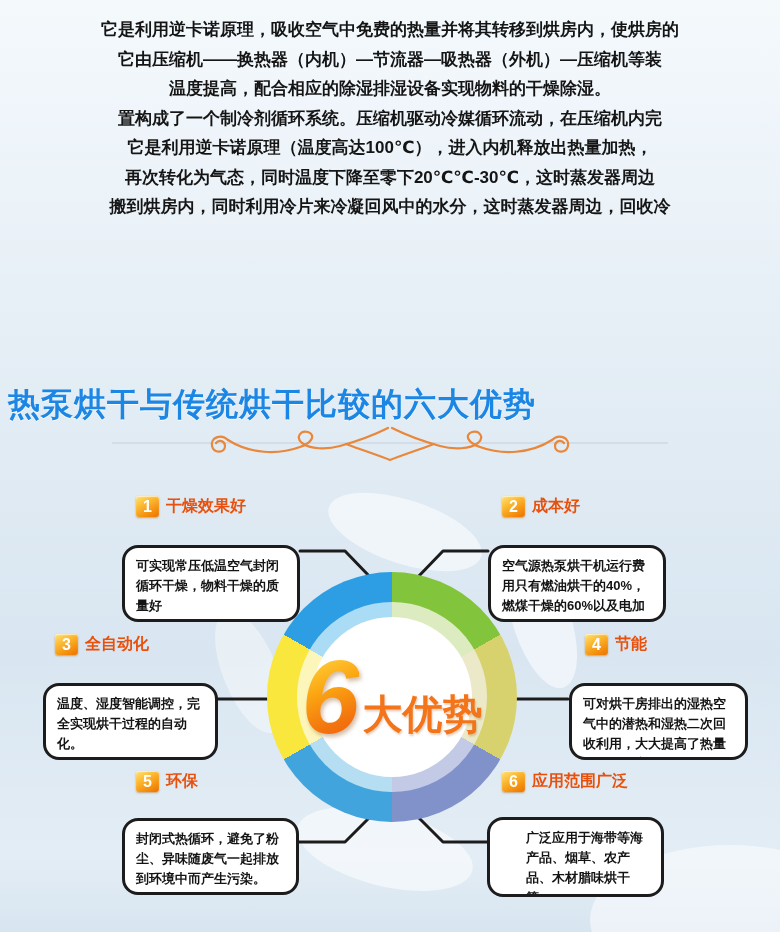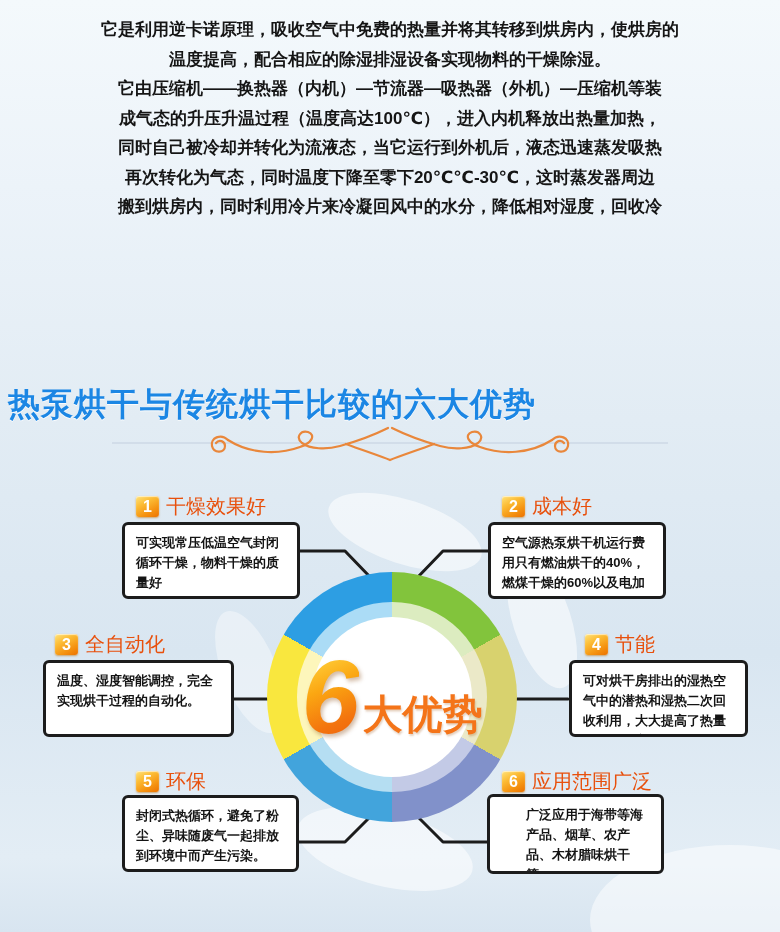--- a/index.html
+++ b/index.html
@@ -50,47 +50,48 @@
     text-shadow:1px 2px 2px rgba(150,70,0,.25);
   }
   
   .adv-label{position:absolute;display:flex;align-items:center;gap:7px;height:22px;}
   .badge{
     width:23px;height:21px;border-radius:3px;flex:0 0 auto;
     background:linear-gradient(150deg,#ffe37a 0%,#fcbc35 35%,#f59311 70%,#ec7200 100%);
     color:#fff;font-size:16px;font-weight:800;line-height:21px;text-align:center;
     box-shadow:0 1px 2px rgba(190,110,0,.55),inset 0 1px 1px rgba(255,255,255,.65);
   }
-  .adv-title{font-size:20px;font-weight:400;color:#e8500c;white-space:nowrap;}
+  .adv-title{font-size:16px;font-weight:700;color:#e8500c;white-space:nowrap;}
   .adv-box{
-    position:absolute;background:#fff;border:3px solid #1c1c1c;border-radius:6px;
+    position:absolute;background:#fff;border:3px solid #1c1c1c;border-radius:16px;
     padding:8px 11px;box-sizing:border-box;height:77px;
     font-size:13px;font-weight:700;line-height:20px;color:#141414;letter-spacing:0;
     overflow:hidden;
+    margin-top:23px;
   }
   .lbl1{left:136px;top:495px;} .box1{left:122px;top:522px;width:178px;}
   .lbl2{left:502px;top:495px;} .box2{left:488px;top:522px;width:178px;}
-  .lbl3{left:55px;top:633px;}  .box3{left:43px;top:660px;width:191px;}
+  .lbl3{left:55px;top:633px;}  .box3{left:43px;top:660px;width:175px;}
   .lbl4{left:585px;top:633px;} .box4{left:569px;top:660px;width:179px;}
   .lbl5{left:136px;top:770px;} .box5{left:122px;top:795px;width:177px;}
   .lbl6{left:502px;top:770px;} .box6{left:487px;top:794px;width:177px;height:80px;padding-left:36px;}
 </style>
 </head>
 <body>
 
 <div class="page">
 
   <div class="intro">
     <div>它是利用逆卡诺原理，吸收空气中免费的热量并将其转移到烘房内，使烘房的</div>
+    <div>它由压缩机——换热器（内机）—节流器—吸热器（外机）—压缩机等装</div>
     <div>温度提高，配合相应的除湿排湿设备实现物料的干燥除湿。</div>
-    <div>它由压缩机——换热器（内机）—节流器—吸热器（外机）—压缩机等装</div>
-    <div>成气态的升压升温过程（温度高达100℃），进入内机释放出热量加热，</div>
-    <div>同时自己被冷却并转化为流液态，当它运行到外机后，液态迅速蒸发吸热</div>
+    <div>置构成了一个制冷剂循环系统。压缩机驱动冷媒循环流动，在压缩机内完</div>
+    <div>它是利用逆卡诺原理（温度高达100℃），进入内机释放出热量加热，</div>
     <div>再次转化为气态，同时温度下降至零下20℃℃-30℃，这时蒸发器周边</div>
-    <div>搬到烘房内，同时利用冷片来冷凝回风中的水分，降低相对湿度，回收冷</div>
+    <div>搬到烘房内，同时利用冷片来冷凝回风中的水分，这时蒸发器周边，回收冷</div>
   </div>
 
   <div class="sec-title" style="color: rgb(27, 134, 228);">热泵烘干与传统烘干比较的六大优势</div>
   <svg class="flourish" viewBox="0 0 580 46">
     <line x1="12" y1="21" x2="568" y2="21" stroke="#ccd9e6" stroke-width="1.3"></line>
     <g fill="none" stroke="#e9873b" stroke-width="2.2" stroke-linecap="round">
       <path d="M128,18 C150,32 178,33 200,25 C212,21 216,13 208,10 C201,8 195,15 202,21 C210,27 226,28 240,24 C258,19 274,13 288,6"></path>
       <path d="M452,18 C430,32 402,33 380,25 C368,21 364,13 372,10 C379,8 385,15 378,21 C370,27 354,28 340,24 C322,19 306,13 292,6"></path>
       <path d="M246,22 C262,28 280,34 290,38 C300,34 318,28 334,22"></path>
       <path d="M128,18 c-7,-7 -18,-2 -16,6 c2,8 13,7 13,0 c0,-5 -6,-7 -9,-3"></path>

